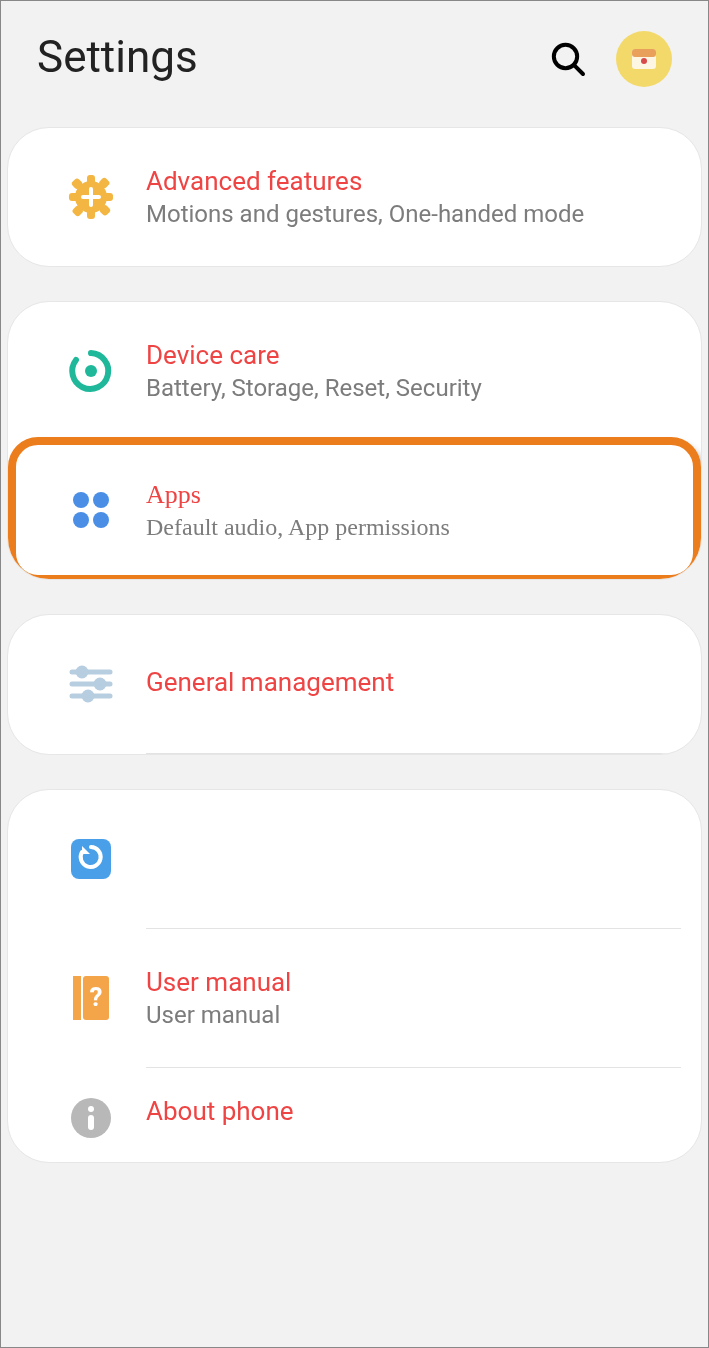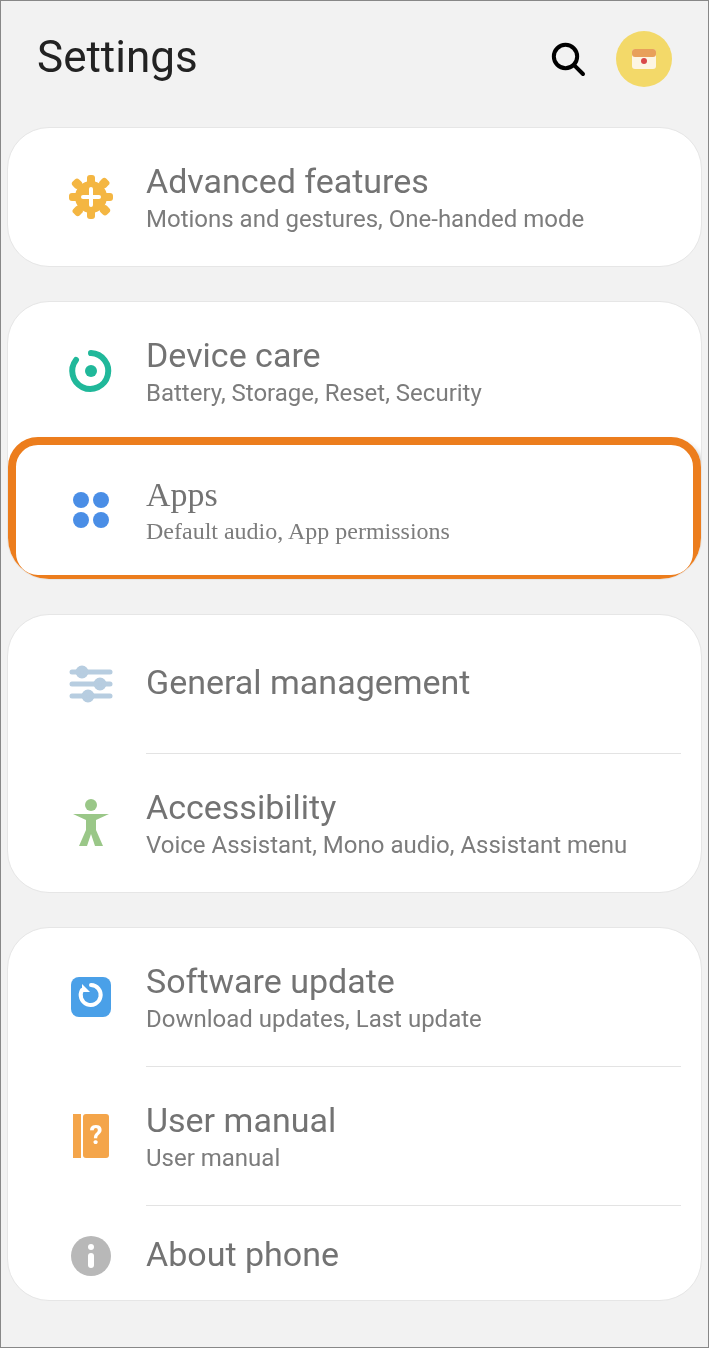--- a/index.html
+++ b/index.html
@@ -56,22 +56,22 @@
 }
 .icon-wrap {
   width:110px;
   display:flex;
   align-items:center;
   justify-content:center;
   flex-shrink:0;
 }
 .row-text { flex:1; }
 .row-title {
-  font-size:34px;
-  color:#737373;
+  font-size:26px;
+  color:#ef4444;
   margin-bottom:4px;
 }
 .row-sub {
   font-size:24px;
   color:#7c7c7c;
 }
 .highlight-wrap {
   position:relative;
   font-family:Liberation Serif, serif;
 }
@@ -178,64 +178,48 @@
           <circle cx="32" cy="20" r="4" fill="#b7cde0"></circle>
         <line x1="4" y1="32" x2="42" y2="32"></line>
           <circle cx="20" cy="32" r="4" fill="#b7cde0"></circle>
       </svg>
     </div>
     <div class="row-text">
       <div class="row-title">General management</div>
     </div>
   </div>
   <div class="divider"></div>
-  <div class="row">
-    <div class="icon-wrap">
-      <svg width="44" height="50" viewBox="0 0 44 50" fill="#9ac788">
-        <circle cx="22" cy="7" r="6"></circle>
-        <path d="M4 16 L40 16 L27 22 L27 32 L34 48 L26 48 L22 36 L18 48 L10 48 L17 32 L17 22 Z"></path>
-      </svg>
-    </div>
-    <div class="row-text">
-      <div class="row-title">Accessibility</div>
-      <div class="row-sub">Voice Assistant, Mono audio, Assistant menu</div>
-    </div>
-  </div>
 </div>
 
 <div class="section" style="margin-bottom:0;">
   <div class="row">
     <div class="icon-wrap">
       <svg width="44" height="44" viewBox="0 0 44 44">
         <rect x="2" y="2" width="40" height="40" rx="8" fill="#4aa0e8"></rect>
         <path d="M22 10 A10 10 0 1 1 13 15" fill="none" stroke="#fff" stroke-width="4" stroke-linecap="round"></path>
         <path d="M13 9 L13 17 L21 17 Z" fill="#fff"></path>
       </svg>
     </div>
-    <div class="row-text">
-      <div class="row-title">Software update</div>
-      <div class="row-sub">Download updates, Last update</div>
-    </div>
   </div>
   <div class="divider"></div>
   <div class="row">
     <div class="icon-wrap">
       <svg width="44" height="48" viewBox="0 0 44 48">
         <rect x="4" y="2" width="8" height="44" fill="#f4a54a"></rect>
         <rect x="14" y="2" width="26" height="44" rx="3" fill="#f4a54a"></rect>
         <text x="27" y="32" font-size="26" fill="#fff" text-anchor="middle" font-weight="bold">?</text>
       </svg>
     </div>
     <div class="row-text">
       <div class="row-title">User manual</div>
       <div class="row-sub">User manual</div>
     </div>
   </div>
   <div class="divider"></div>
-  <div class="row" style="align-items:center; padding-top:28px; min-height:80px;">
+  <div class="row" style="align-items:flex-start; padding-top:28px; min-height:80px;">
     <div class="icon-wrap">
       <svg width="44" height="44" viewBox="0 0 44 44">
         <circle cx="22" cy="22" r="20" fill="#b8b8b8"></circle>
         <circle cx="22" cy="13" r="3" fill="#fff"></circle>
         <rect x="19" y="19" width="6" height="15" rx="3" fill="#fff"></rect>
       </svg>
     </div>
     <div class="row-text">
       <div class="row-title">About phone</div>
     </div>

